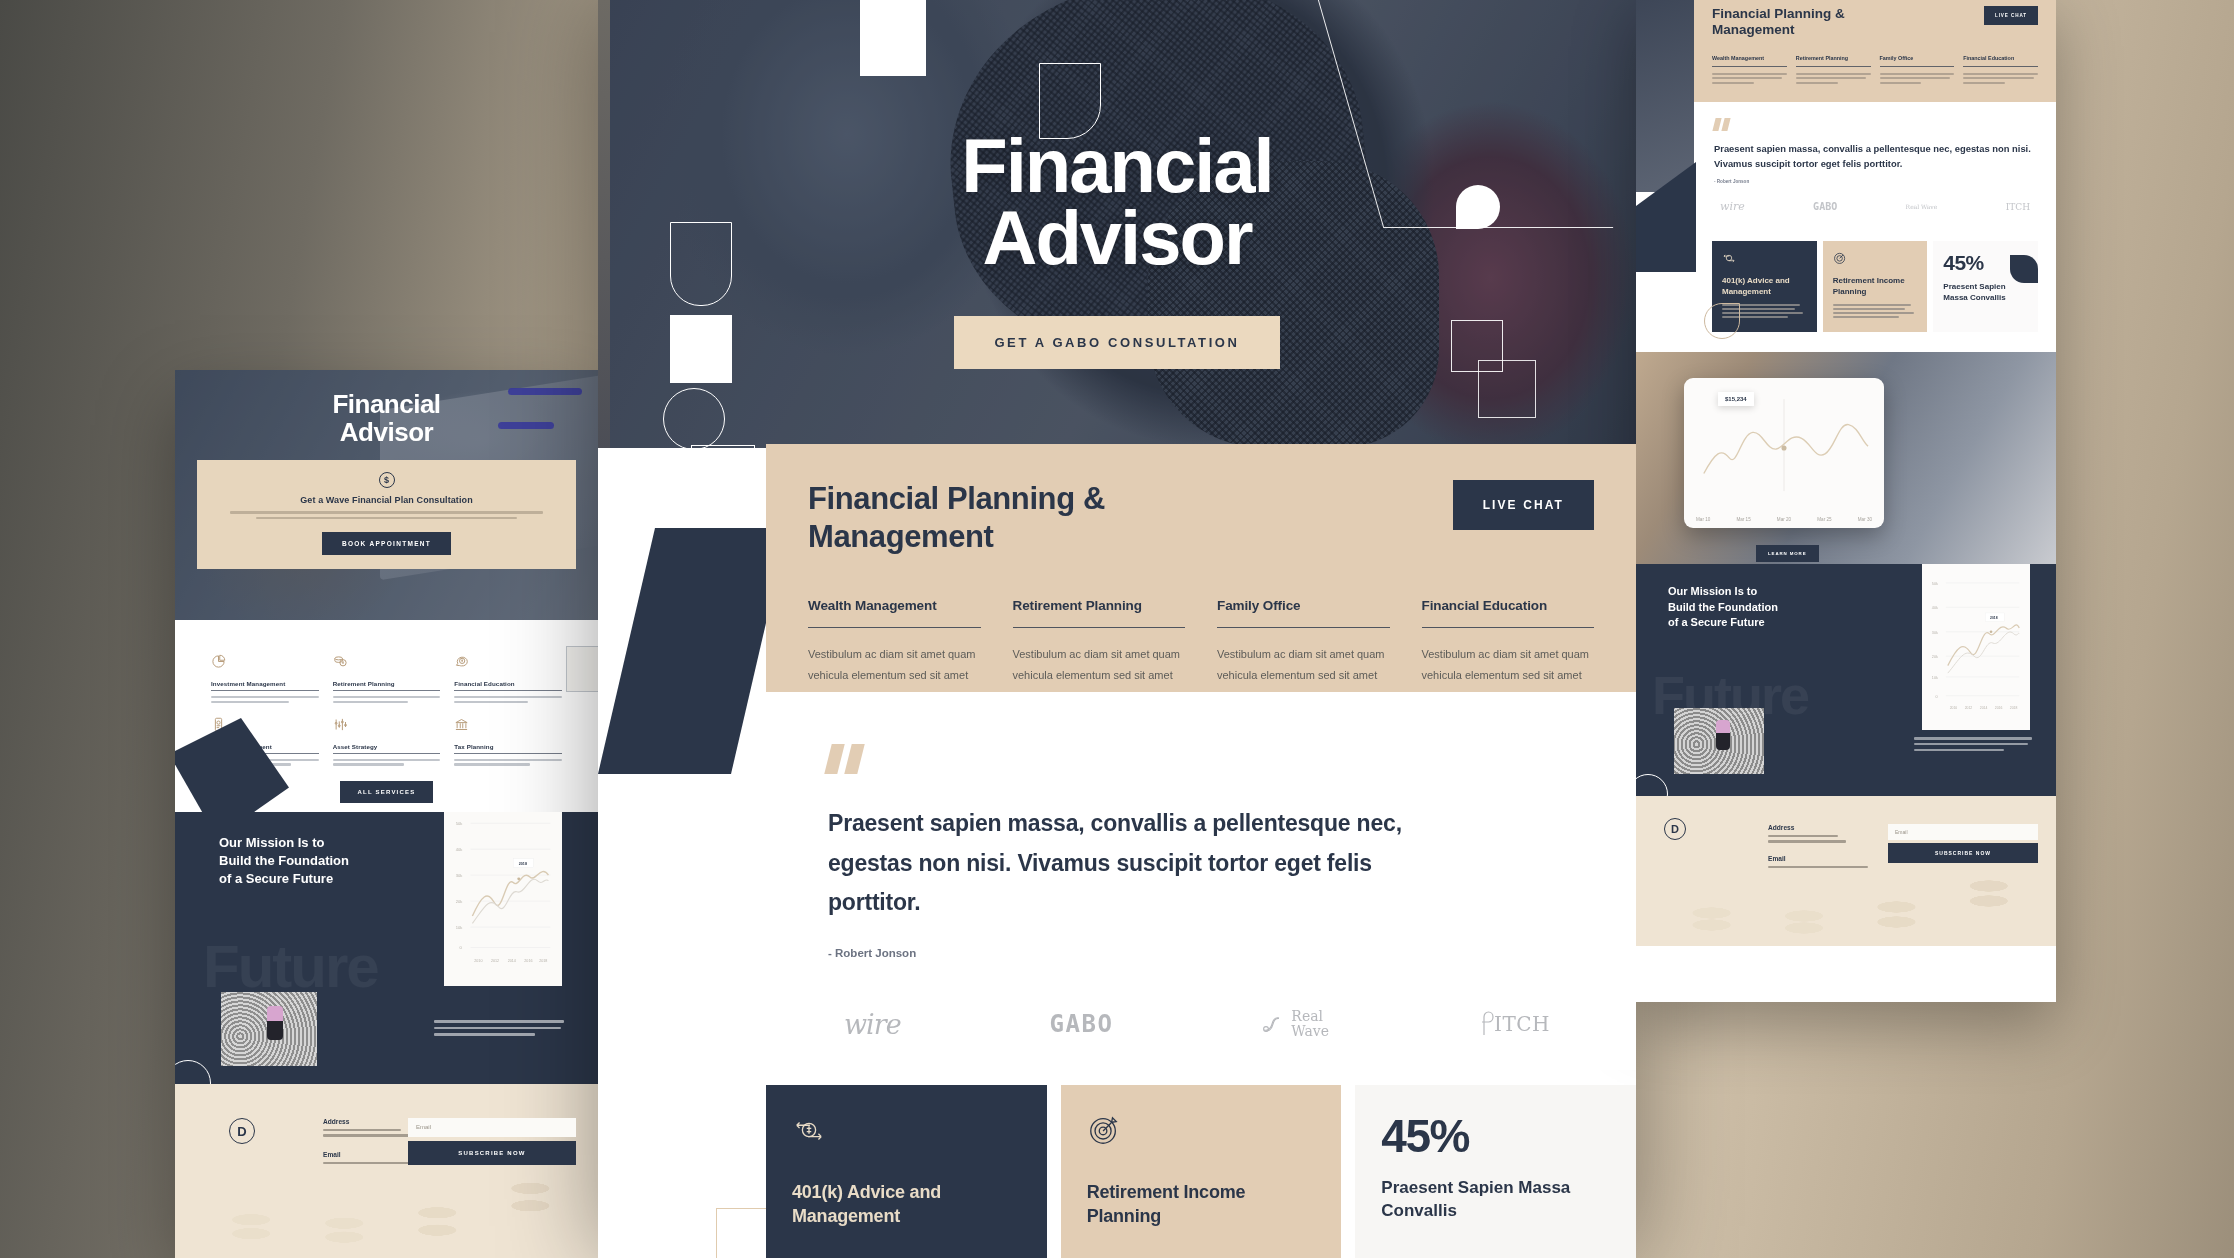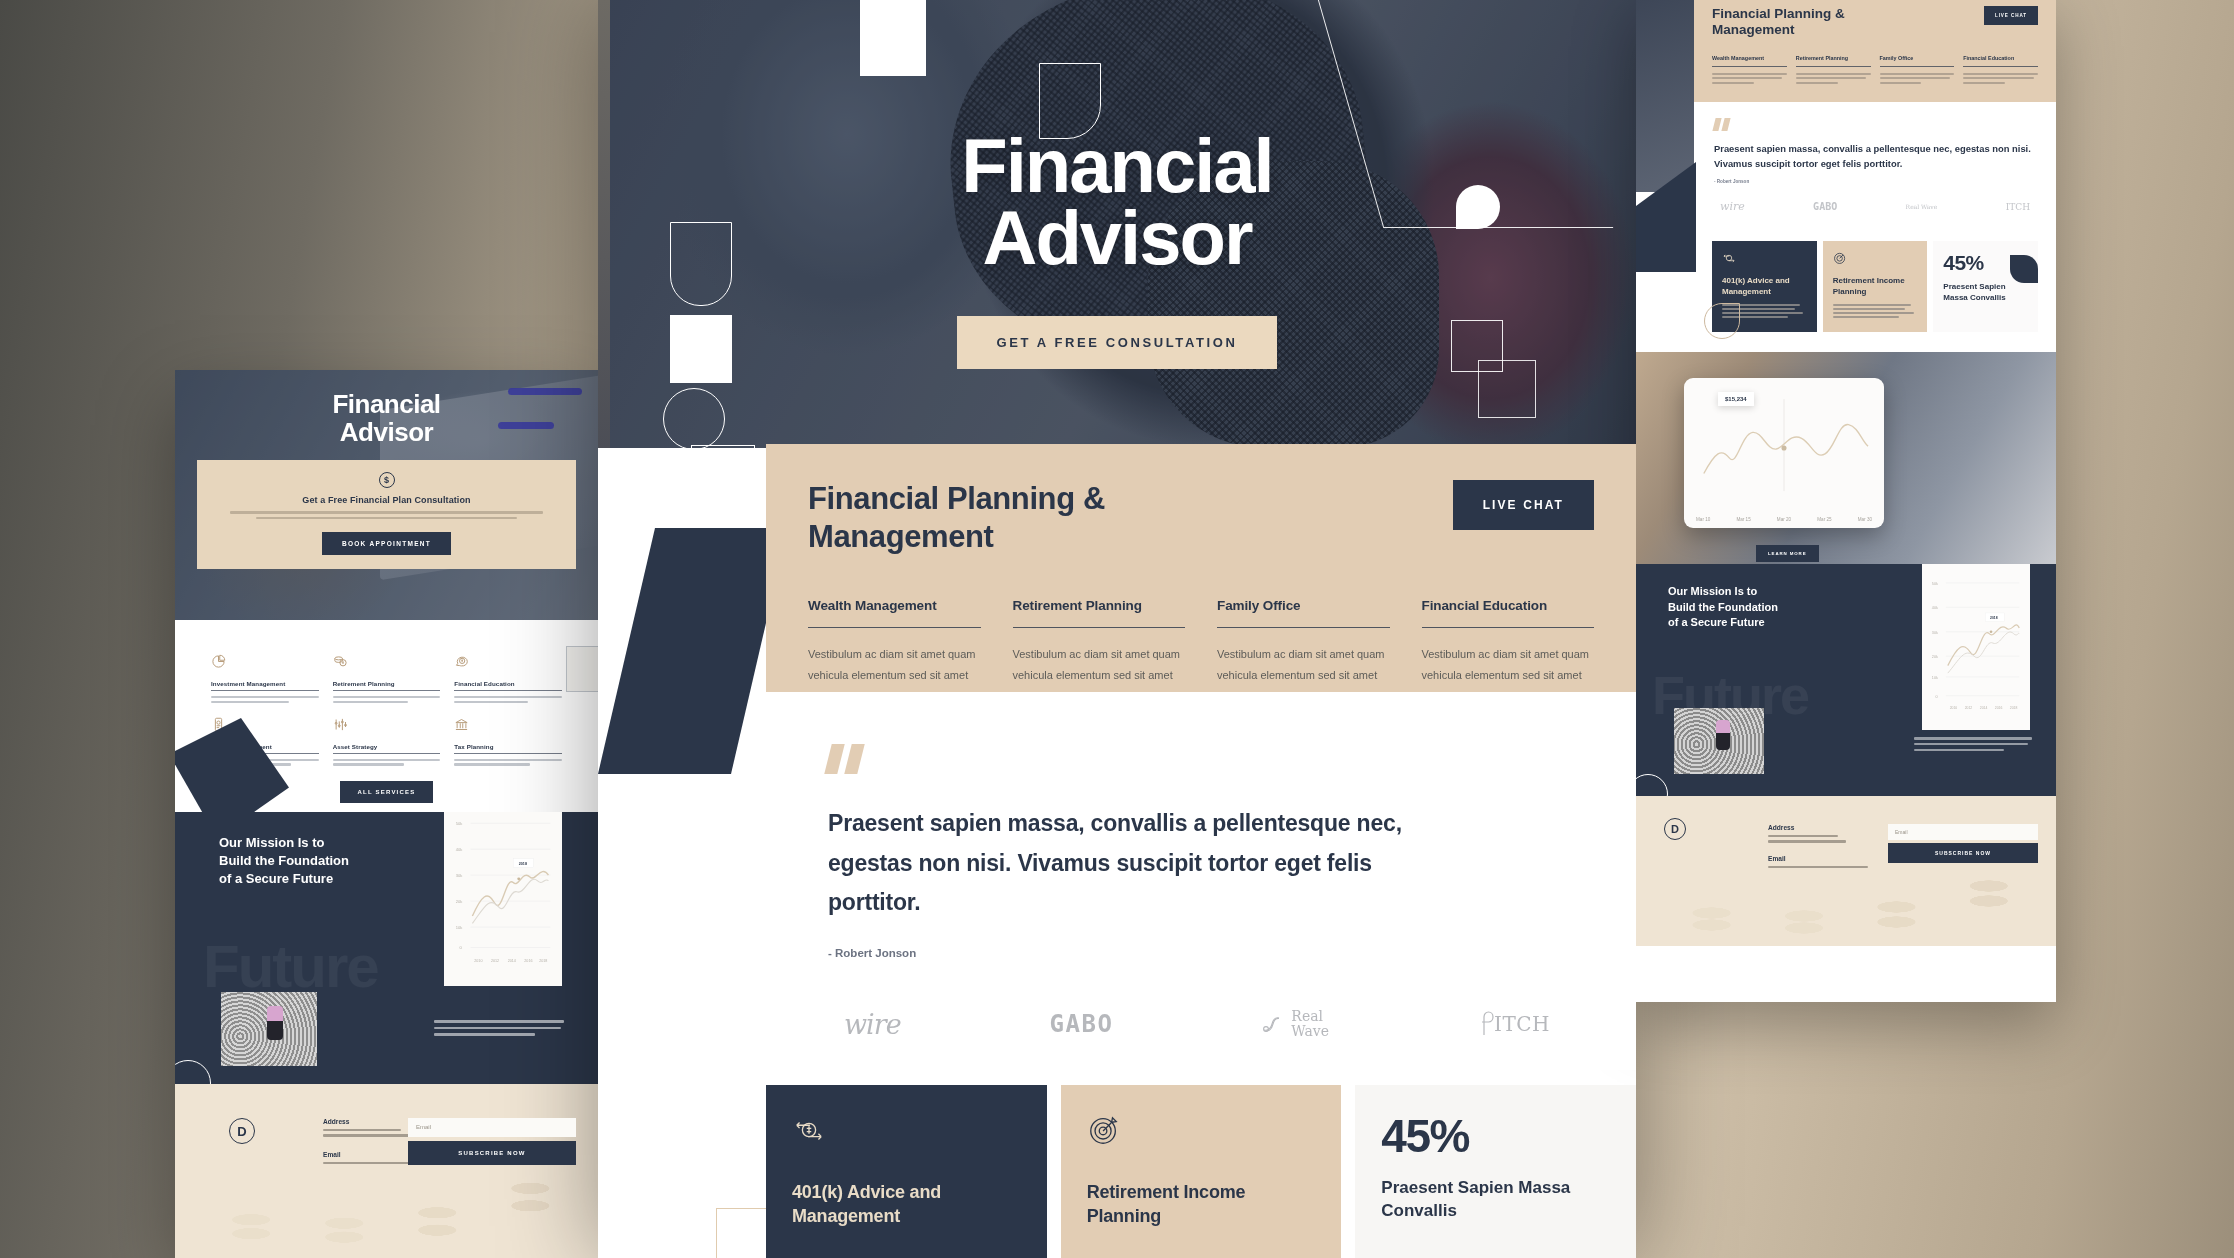--- a/index.html
+++ b/index.html
@@ -264,21 +264,21 @@
     <div class="lp-bar" style="right:16px;top:18px;width:74px;"></div>
     <div class="lp-bar" style="right:44px;top:52px;width:56px;"></div>
 
     <div id="lp-hero-inner">
       <div id="lp-hero-title">
         <span>Financial</span><br>
         <span>Advisor</span>
       </div>
       <div id="lp-card">
         <div id="lp-card-icon">$</div>
-        <div id="lp-card-title">Get a Free Financial Plan Consultation</div>
+        <div id="lp-card-title">Get a Wave Financial Plan Consultation</div>
         <div class="lp-lines">
           <div style="width:96%"></div>
             <div style="width:80%"></div>
         </div>
         <div id="lp-card-btn">BOOK APPOINTMENT</div>
       </div>
     </div>
   </div>
 
   <div id="lp-services">
@@ -443,21 +443,21 @@
     <div id="hero-photo"></div>
     <div id="hero-shirt"></div>
     <div id="hero-shirt2"></div>
     <div id="hero-left-strip"></div>
 
     <div id="hero-content">
       <h1 id="hero-title">
         <span>Financial</span><br>
         <span>Advisor</span>
       </h1>
-      <div id="cta-btn">GET A FREE CONSULTATION</div>
+      <div id="cta-btn">GET A GABO CONSULTATION</div>
     </div>
   </div>
 
   <div class="deco" id="d-rect-white"></div>
   <div class="deco" id="d-ushape"></div>
   <div class="deco" id="d-u2"></div>
   <div class="deco" id="d-rect-white2"></div>
   <div class="deco" id="d-line"></div>
   <div class="deco" id="d-circ-half"></div>
   <div class="deco" id="d-sq-out"></div>

